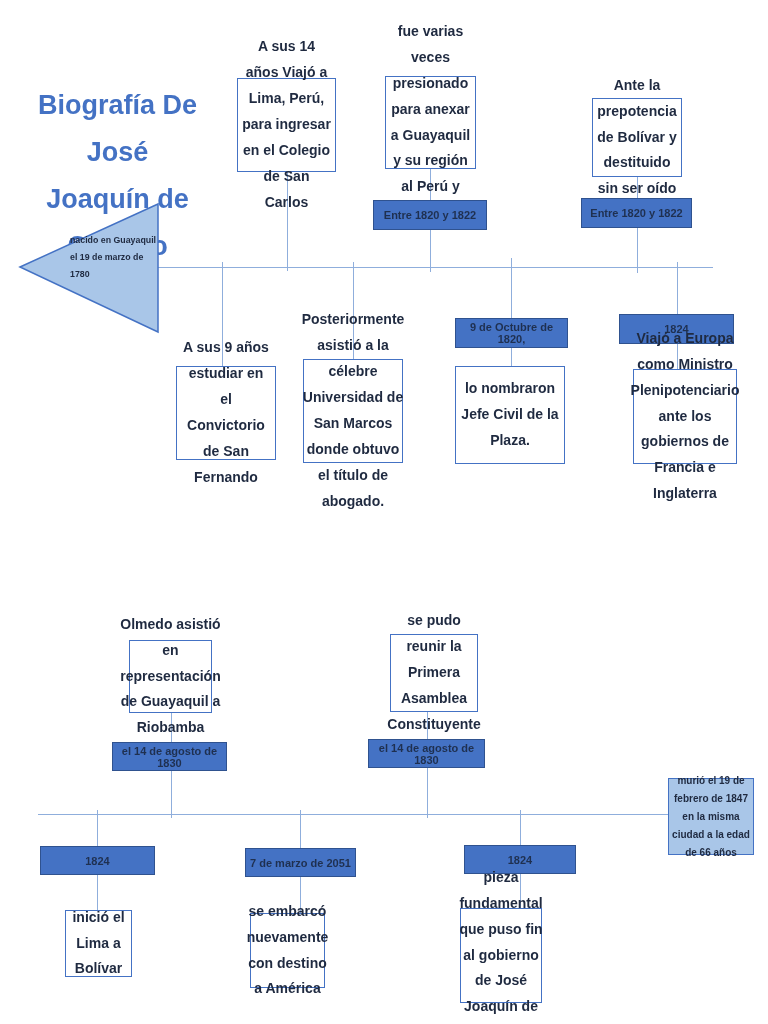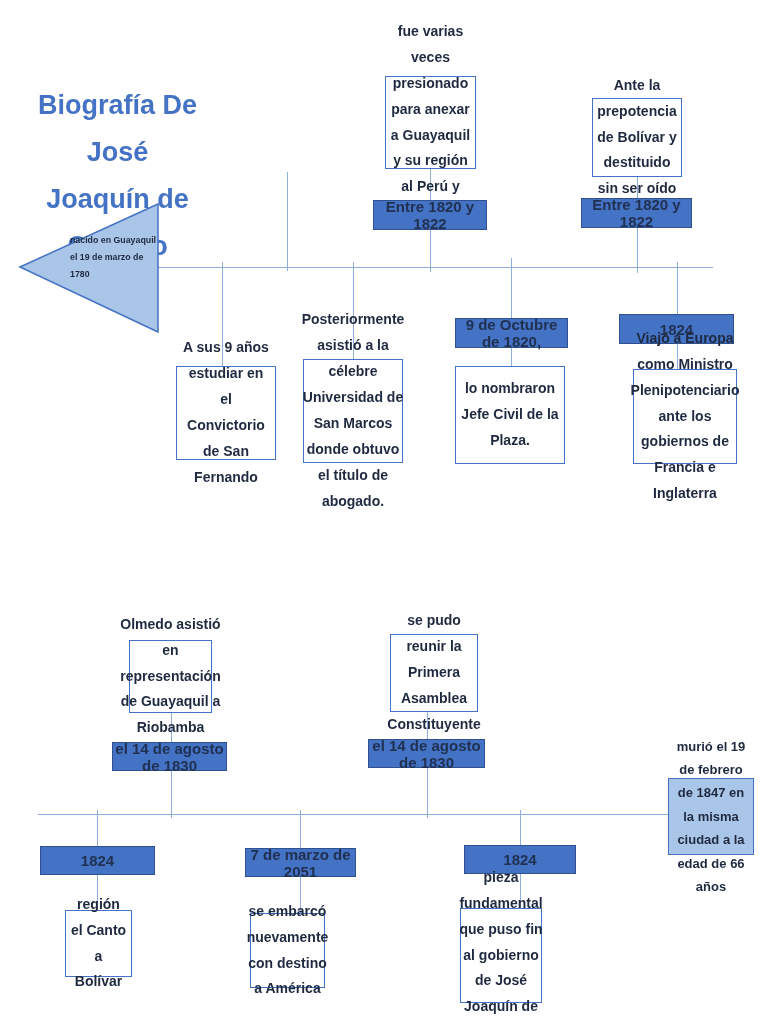--- a/index.html
+++ b/index.html
@@ -15,26 +15,26 @@
   .hline{position:absolute;height:1.4px;background:#8FAEDC;}
   .vline{position:absolute;width:1.4px;background:#8FAEDC;}
   .ebox{
     position:absolute;background:#ffffff;border:1.6px solid #4472C4;
     color:#1F2A40;font-size:14px;font-weight:bold;line-height:1.85;
     text-align:center;display:flex;align-items:center;justify-content:center;
     padding:3px 4px;box-sizing:border-box;
   }
   .dbox{
     position:absolute;background:#4472C4;border:1.5px solid #2F528F;
-    color:#1F3050;font-size:15px;font-weight:bold;text-align:center;
+    color:#1F3050;font-size:11px;font-weight:bold;text-align:center;
     display:flex;align-items:center;justify-content:center;box-sizing:border-box;
   }
   .marker-box{
     position:absolute;background:#A9C6E8;border:1.5px solid #4472C4;
-    color:#1F2A40;font-size:13px;font-weight:bold;line-height:1.8;
+    color:#1F2A40;font-size:10px;font-weight:bold;line-height:1.8;
     text-align:center;display:flex;align-items:center;justify-content:center;
     padding:3px;box-sizing:border-box;
   }
   .tri-wrap{position:absolute;left:18px;top:202px;width:142px;height:132px;}
   .tri-text{
     position:absolute;left:52px;top:30px;width:92px;text-align:left;
     color:#1F2A40;font-size:8.8px;font-weight:bold;line-height:1.95;
   }
 </style>
 </head>
@@ -63,20 +63,21 @@
     <div>Joaquín de Olmedo</div>
   </div>
 
   <div class="tri-wrap">
     <svg width="142" height="132">
       <polygon points="2,65 140,2 140,130" fill="#A9C6E8" stroke="#4472C4" stroke-width="1.5"></polygon>
     </svg>
     <div class="tri-text">nacido en Guayaquil el 19 de marzo de 1780</div>
   </div>
 
+  <div class="ebox" style="left:237px;top:78px;width:99px;height:94px;">A sus 14 años Viajó a Lima, Perú, para ingresar en el Colegio de San Carlos</div>
   <div class="ebox" style="left:385px;top:76px;width:91px;height:93px;">fue varias veces presionado para anexar a Guayaquil y su región al Perú y Colombia</div>
   <div class="ebox" style="left:592px;top:98px;width:90px;height:79px;">Ante la prepotencia de Bolívar y destituido sin ser oído</div>
 
   <div class="dbox" style="left:373px;top:200px;width:114px;height:30px;">Entre 1820 y 1822</div>
   <div class="dbox" style="left:581px;top:198px;width:111px;height:30px;">Entre 1820 y 1822</div>
   <div class="dbox" style="left:455px;top:318px;width:113px;height:30px;">9 de Octubre de 1820,</div>
   <div class="dbox" style="left:619px;top:314px;width:115px;height:30px;">1824</div>
 
   <div class="ebox" style="left:176px;top:366px;width:100px;height:94px;">A sus 9 años estudiar en el Convictorio de San Fernando</div>
   <div class="ebox" style="left:303px;top:359px;width:100px;height:104px;">Posteriormente asistió a la célebre Universidad de San Marcos donde obtuvo el título de abogado.</div>
@@ -85,19 +86,19 @@
 
   <div class="ebox" style="left:129px;top:640px;width:83px;height:73px;">Olmedo asistió en representación de Guayaquil a Riobamba</div>
   <div class="ebox" style="left:390px;top:634px;width:88px;height:78px;">se pudo reunir la Primera Asamblea Constituyente</div>
 
   <div class="dbox" style="left:112px;top:742px;width:115px;height:29px;">el 14 de agosto de 1830</div>
   <div class="dbox" style="left:368px;top:739px;width:117px;height:29px;">el 14 de agosto de 1830</div>
   <div class="dbox" style="left:40px;top:846px;width:115px;height:29px;">1824</div>
   <div class="dbox" style="left:245px;top:848px;width:111px;height:29px;">7 de marzo de 2051</div>
   <div class="dbox" style="left:464px;top:845px;width:112px;height:29px;">1824</div>
 
-  <div class="ebox" style="left:65px;top:910px;width:67px;height:67px;">región el Canto a Bolívar</div>
+  <div class="ebox" style="left:65px;top:910px;width:67px;height:67px;">inició el Lima a Bolívar</div>
   <div class="ebox" style="left:250px;top:913px;width:75px;height:75px;">se embarcó nuevamente con destino a América</div>
   <div class="ebox" style="left:460px;top:908px;width:82px;height:95px;">pieza fundamental que puso fin al gobierno de José Joaquín de Olmedo</div>
 
   <div class="marker-box" style="left:668px;top:778px;width:86px;height:77px;">murió el 19 de febrero de 1847 en la misma ciudad a la edad de 66 años</div>
 
 </div>
 
 </body></html>

